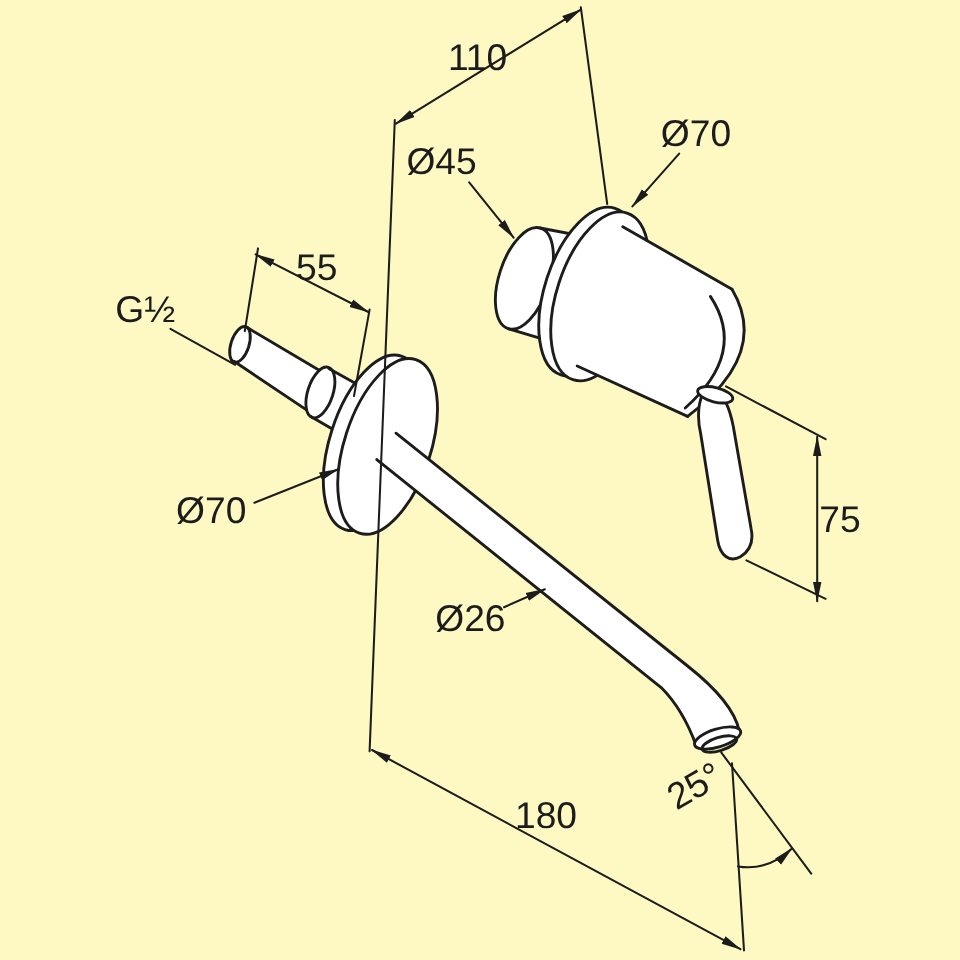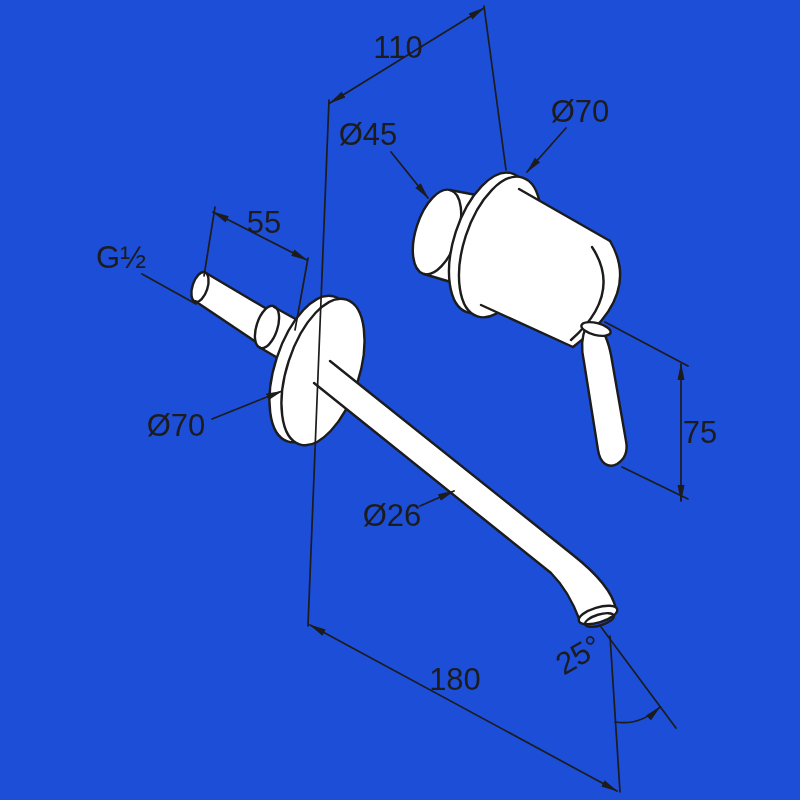--- a/index.html
+++ b/index.html
@@ -4,21 +4,21 @@
 <style>
   html, body {
     margin: 0;
     padding: 0;
     background: #ffffff;
   }
   #stage {
     position: relative;
     width: 800px;
     height: 800px;
-    background: #1d4ed8;
+    background: #fef9c3;
     overflow: hidden;
   }
   svg {
     display: block;
   }
   .outline {
     stroke: #1c1c1c;
     stroke-width: 2.4;
     fill: none;
     stroke-linecap: round;

